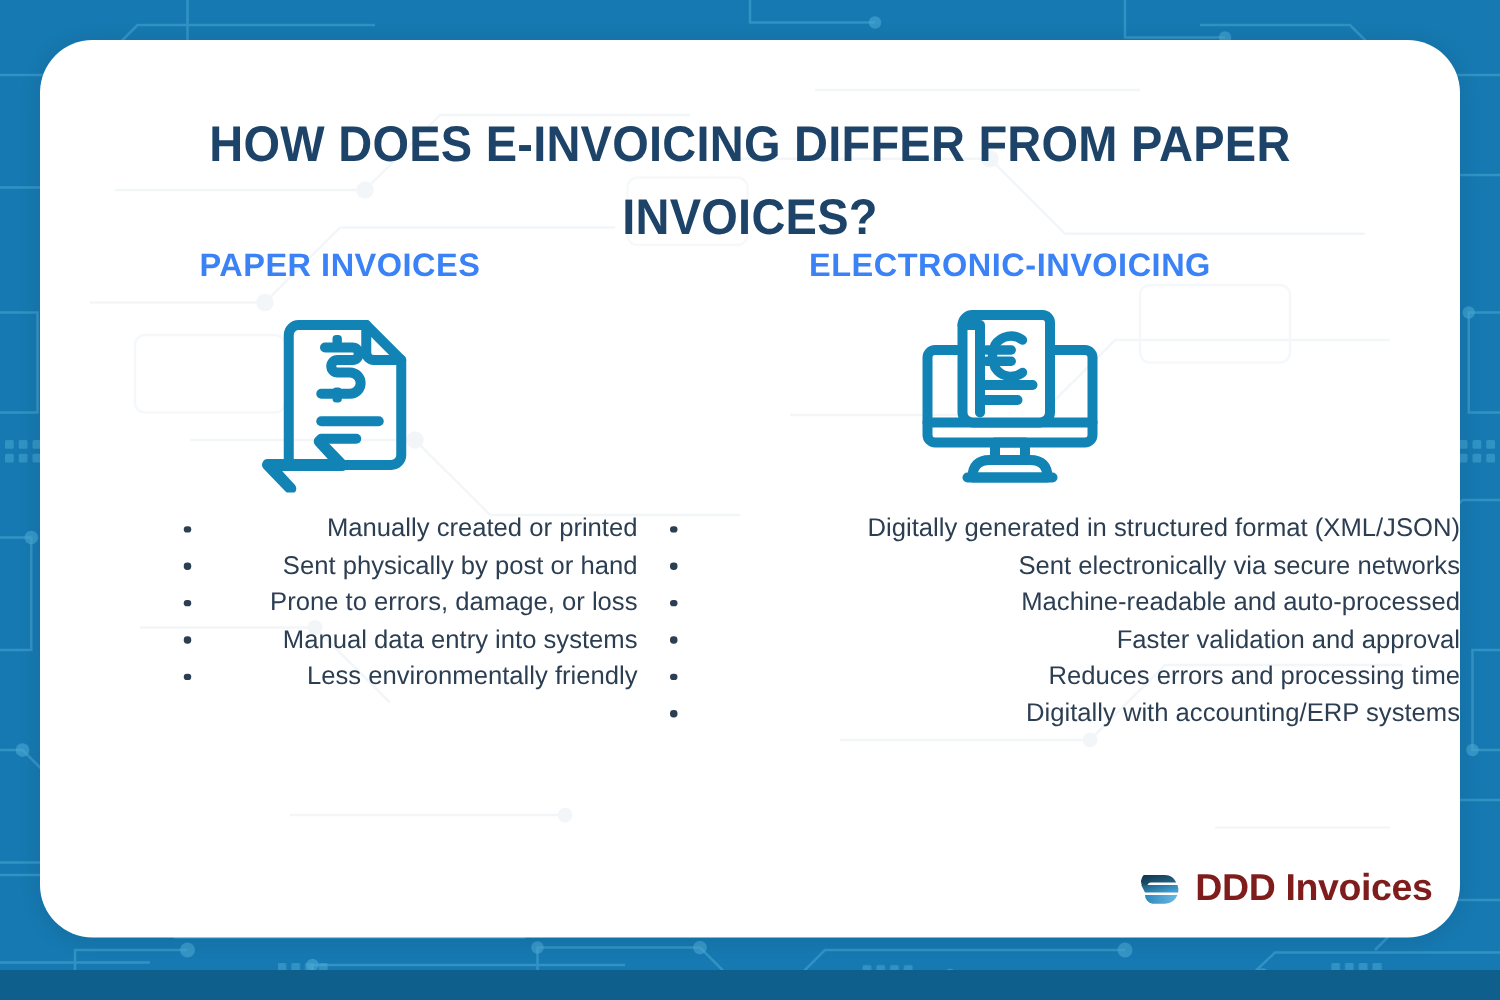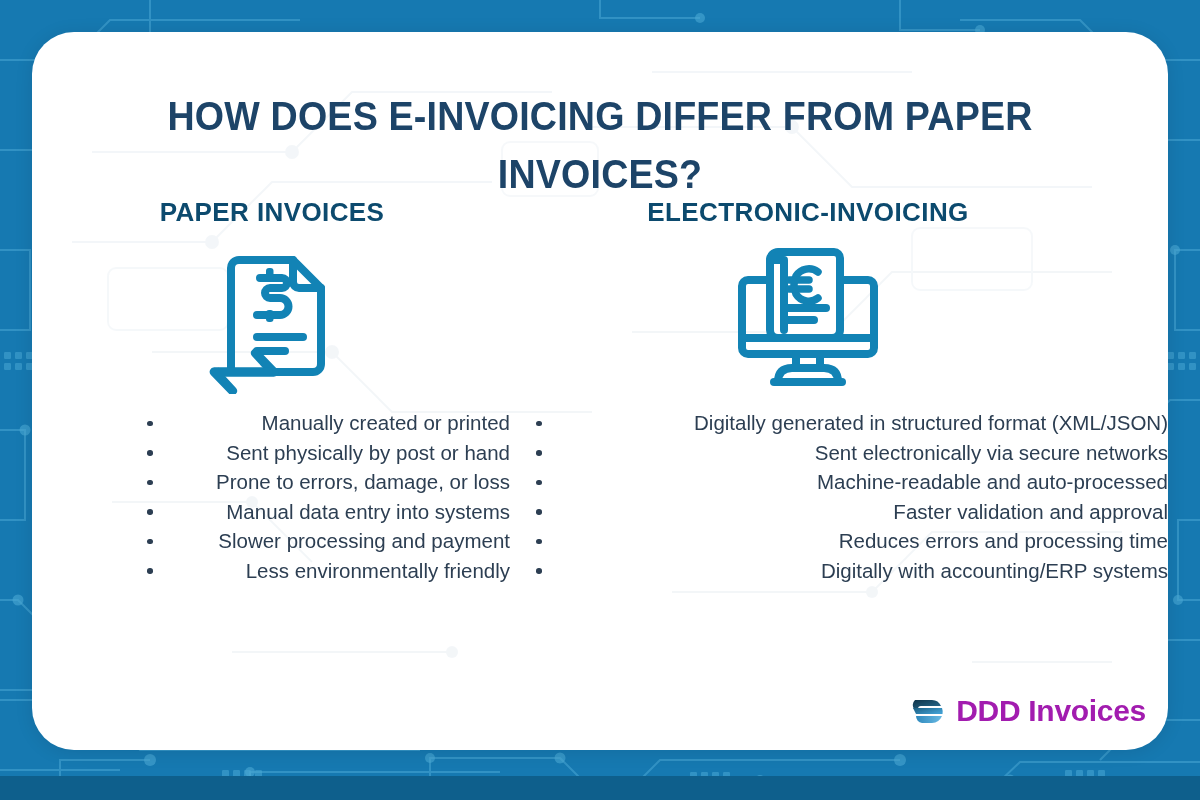--- a/index.html
+++ b/index.html
@@ -80,21 +80,21 @@
     width: 1136px;
     display: flex;
   }
   .col {
     box-sizing: border-box;
   }
   .col-left  { width: 478px; padding-left: 50px; }
   .col-right { width: 658px; padding-left: 18px; }
 
   .col-head {
-    color: #0c4a6e;
+    color: #3b82f6;
     font-family: "Liberation Sans Narrow", "Liberation Sans", sans-serif;
     font-weight: bold;
     font-size: 26px;
     letter-spacing: 0.4px;
     text-align: center;
     margin: 0;
   }
   .col-left .col-head  { width: 380px; }
   .col-right .col-head { width: 560px; text-align: center; }
 
@@ -140,21 +140,21 @@
   
   .logo {
     position: absolute;
     right: 22px;
     bottom: 22px;
     display: flex;
     align-items: center;
     gap: 10px;
   }
   .logo-text {
-    color: #a21caf;
+    color: #7f1d1d;
     font-size: 30px;
     font-weight: bold;
     letter-spacing: -0.3px;
   }
 </style>
 </head>
 <body>
 
 <div class="canvas">
 
@@ -304,21 +304,20 @@
                 <path d="M72 140 H28 l11 12 a4.5 4.5 0 0 1 -6.6 6.1 L13.9 138.9 a4.5 4.5 0 0 1 3.3 -7.6 H72 a4.5 4.5 0 0 1 0 8.7 Z" transform="translate(0,-8)"></path>
               </g>
             </svg>
           </div>
 
           <ul class="bullets">
             <li>Manually created or printed</li>
             <li>Sent physically by post or hand</li>
             <li>Prone to errors, damage, or loss</li>
             <li>Manual data entry into systems</li>
-            <li>Slower processing and payment</li>
             <li>Less environmentally friendly</li>
           </ul>
         </div>
 
         <div class="col col-right">
           <h2 class="col-head">ELECTRONIC-INVOICING</h2>
 
           <div class="icon-wrap">
             <svg width="156" height="152" viewBox="0 0 156 152" aria-hidden="true">
               <g fill="none" stroke="#1283b5" stroke-width="8" stroke-linecap="round" stroke-linejoin="round">

